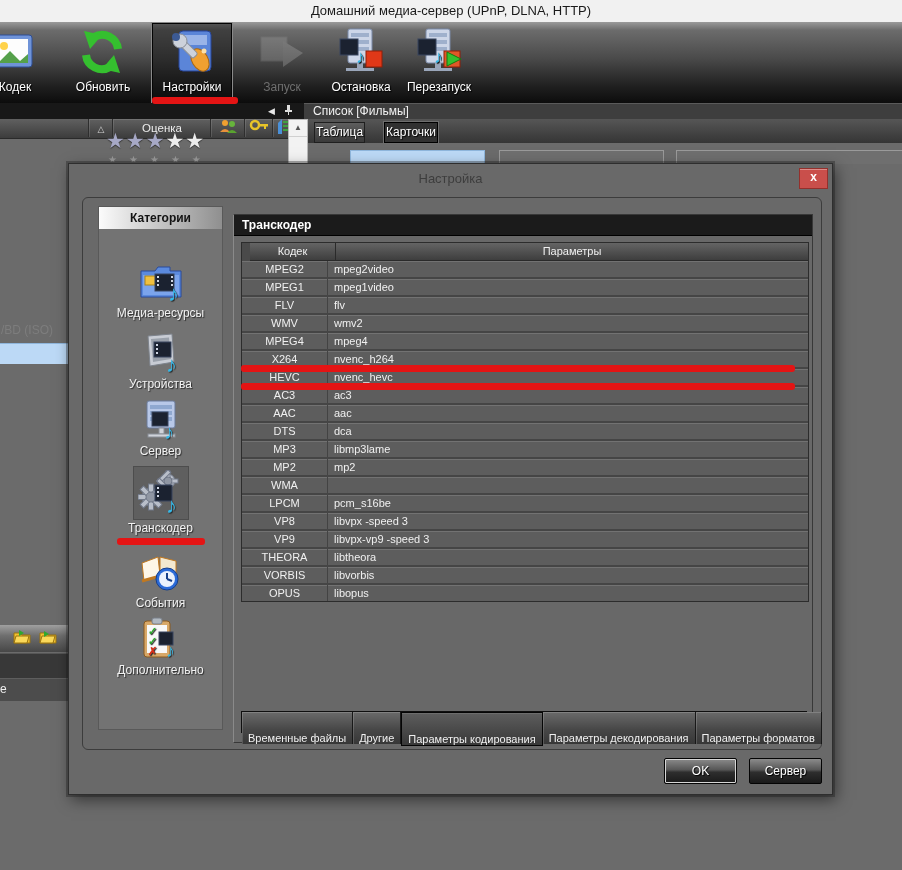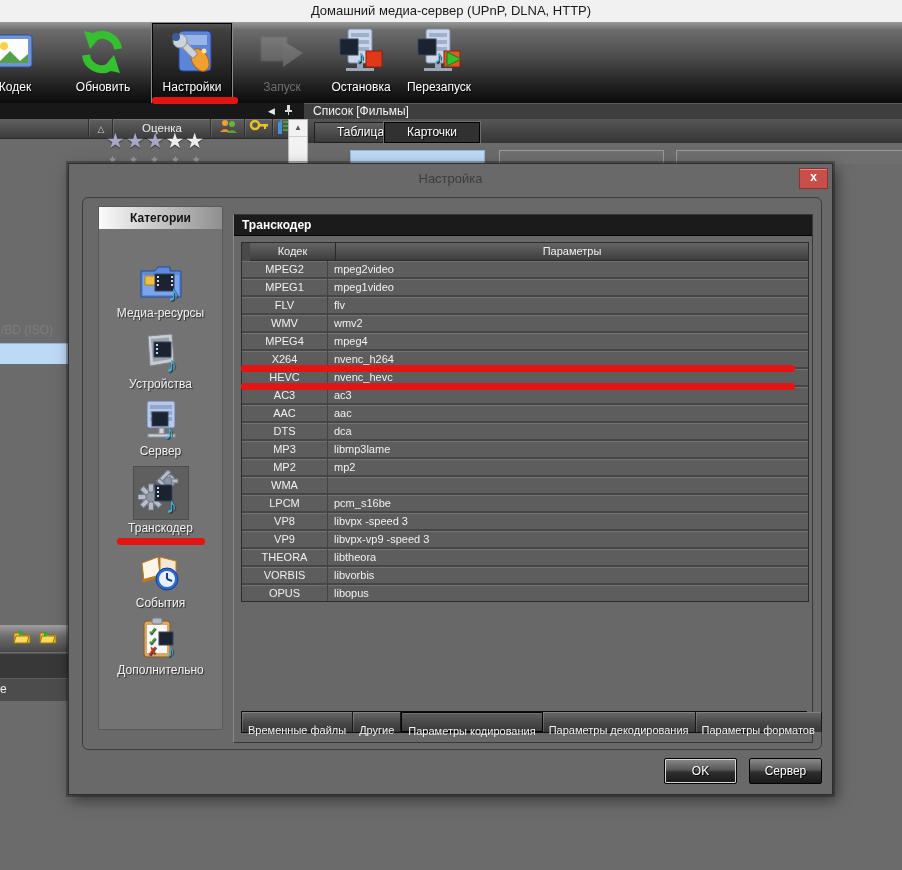--- a/index.html
+++ b/index.html
@@ -39,21 +39,21 @@
   .stars{left:106px;top:129px;width:120px;letter-spacing:1px;font-size:21px;line-height:24px;}
   .star-dim{color:#a6a8c6;text-shadow:0 1px 1px #333;}
   .star-bright{color:#ececec;text-shadow:0 1px 1px #333;}
   .star-tips{left:108px;top:156px;width:110px;height:6px;color:#9a9a9a;font-size:10px;letter-spacing:12px;overflow:hidden;line-height:8px;}
 
   .scrollbar{left:288px;top:119px;width:18px;height:44px;background:#f2f2f2;border:1px solid #b8b8b8;}
   .scrollbar .up{height:16px;border-bottom:1px solid #d0d0d0;text-align:center;font-size:8px;color:#555;line-height:16px;}
 
   
   .vtab-row{left:308px;top:119px;width:594px;height:24px;background:linear-gradient(#565656,#353535);}
-  .vtab{position:absolute;top:3px;height:19px;line-height:18px;padding:0 22px;font-size:12px;color:#fff;
+  .vtab{position:absolute;top:3px;height:19px;line-height:18px;padding:0 1px;font-size:12px;color:#fff;
         background:linear-gradient(#5e5e5e,#3a3a3a);border:1px solid #1f1f1f;text-shadow:1px 1px 1px #000;}
   .vtab.active{background:#313131;border:1px solid #000;box-shadow:0 0 0 1px #6e6e6e;}
   .card-top{top:150px;height:13px;border:1px solid #9a9a9a;border-bottom:none;background:#6f6f6f;}
   .card-top.sel{background:#bcd9f6;border:1px solid #8fb6dc;}
 
   
   .rightcol{left:833px;top:163px;width:69px;height:632px;background:#6b6b6b;}
   .rc-edge{position:absolute;left:9px;top:0;width:1px;height:480px;background:#7d7d7d;}
   .poster{position:absolute;left:23px;width:42px;background:#050505;}
   .poster .ptxt{position:absolute;left:7px;bottom:8px;width:24px;height:3px;background:#c08030;}
@@ -105,21 +105,21 @@
         box-shadow:inset 0 1px 0 rgba(255,255,255,.13);color:#f0f0f0;font-size:11px;}
   .trow .c1{width:85px;text-align:center;border-right:1px solid #434343;}
   .trow .c2{flex:1;padding-left:6px;}
   .trow:last-child{border-bottom:none;}
 
   .annot-a{left:172px;top:201px;width:554px;height:7px;}
   .annot-b{left:172px;top:219px;width:554px;height:7px;}
 
   .tabbar{position:absolute;left:7px;top:496px;width:566px;height:22px;background:#242424;border:1px solid #0f0f0f;
           display:flex;box-sizing:border-box;}
-  .btab{padding:8px 6px;line-height:20px;font-size:11px;color:#f0f0f0;white-space:nowrap;
+  .btab{padding:16px 6px;line-height:20px;font-size:11px;color:#f0f0f0;white-space:nowrap;
         background:linear-gradient(#6a6a6a,#474747 55%,#373737);border-right:1px solid #181818;
         box-shadow:inset 1px 1px 0 rgba(255,255,255,.16);}
   .btab.active{border:1px solid #050505;background:linear-gradient(#5d5d5d,#383838);
                box-shadow:inset 0 1px 0 rgba(255,255,255,.1);}
 
   .dlg-btn{position:absolute;top:594px;width:73px;height:26px;color:#fff;font-size:12px;text-align:center;line-height:24px;
            background:linear-gradient(#8b8b8b,#565656 45%,#2e2e2e 55%,#1a1a1a);border:1px solid #040404;border-radius:2px;
            box-sizing:border-box;text-shadow:1px 1px 1px #000;}
   .dlg-btn.focused{box-shadow:inset 0 0 0 1px #d6d6d6;}
 </style>

